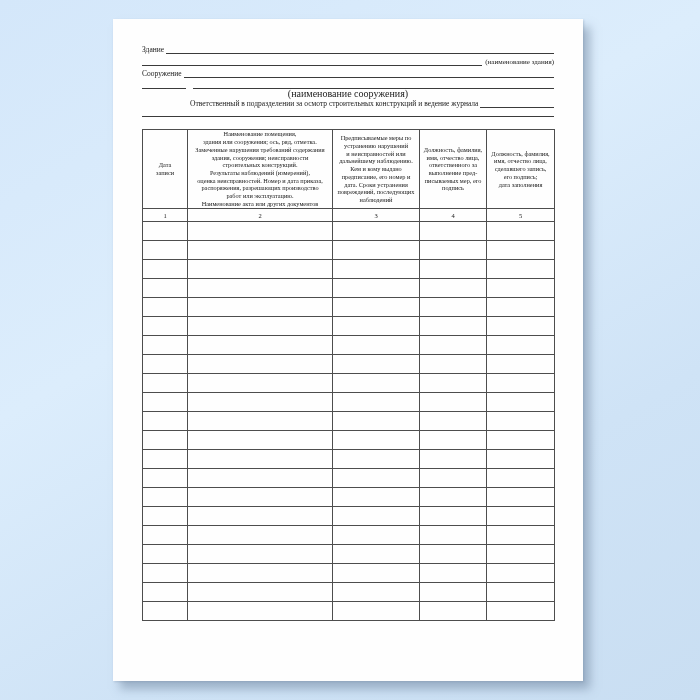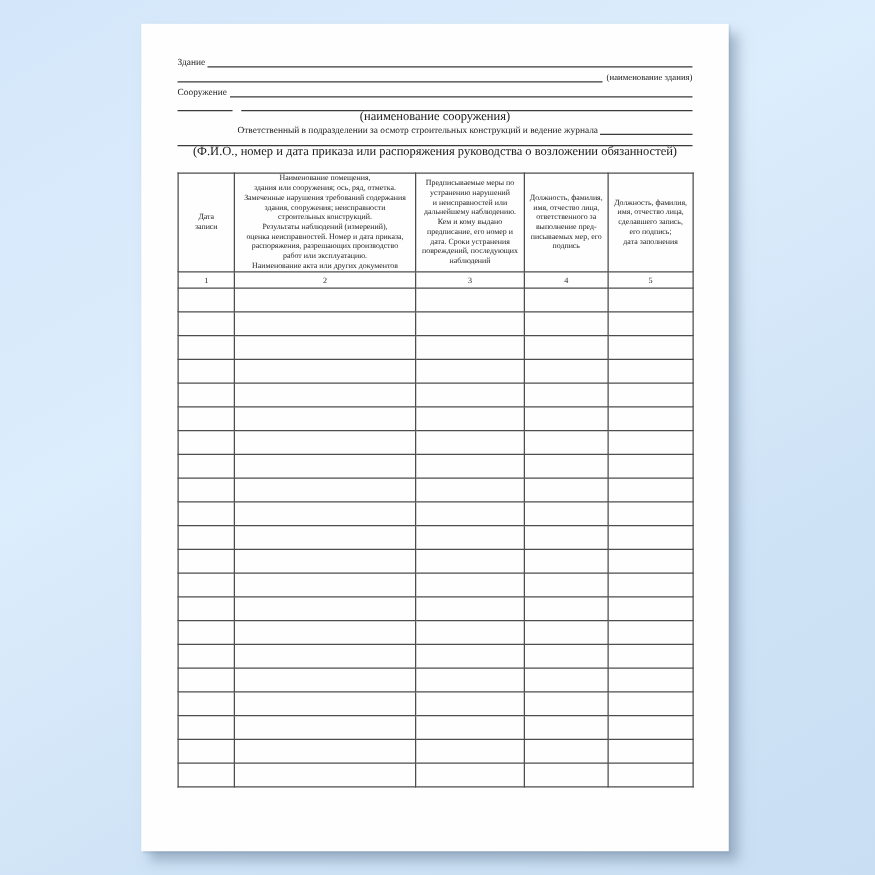--- a/index.html
+++ b/index.html
@@ -109,21 +109,20 @@
         <span class="uline"></span>
       </div>
       <div class="caption">(наименование сооружения)</div>
       <div class="fline r6">
         <span class="lbl">Ответственный в подразделении за осмотр строительных конструкций и ведение журнала</span>
         <span class="uline"></span>
       </div>
       <div class="fline r7">
         <span class="uline"></span>
       </div>
-      <div class="caption">(Ф.И.О., номер и дата приказа или распоряжения руководства о возложении обязанностей)</div>
     </div>
 
     <table class="journal">
       <colgroup>
         <col style="width:45px">
         <col style="width:145px">
         <col style="width:87px">
         <col style="width:67px">
         <col style="width:68px">
       </colgroup>

